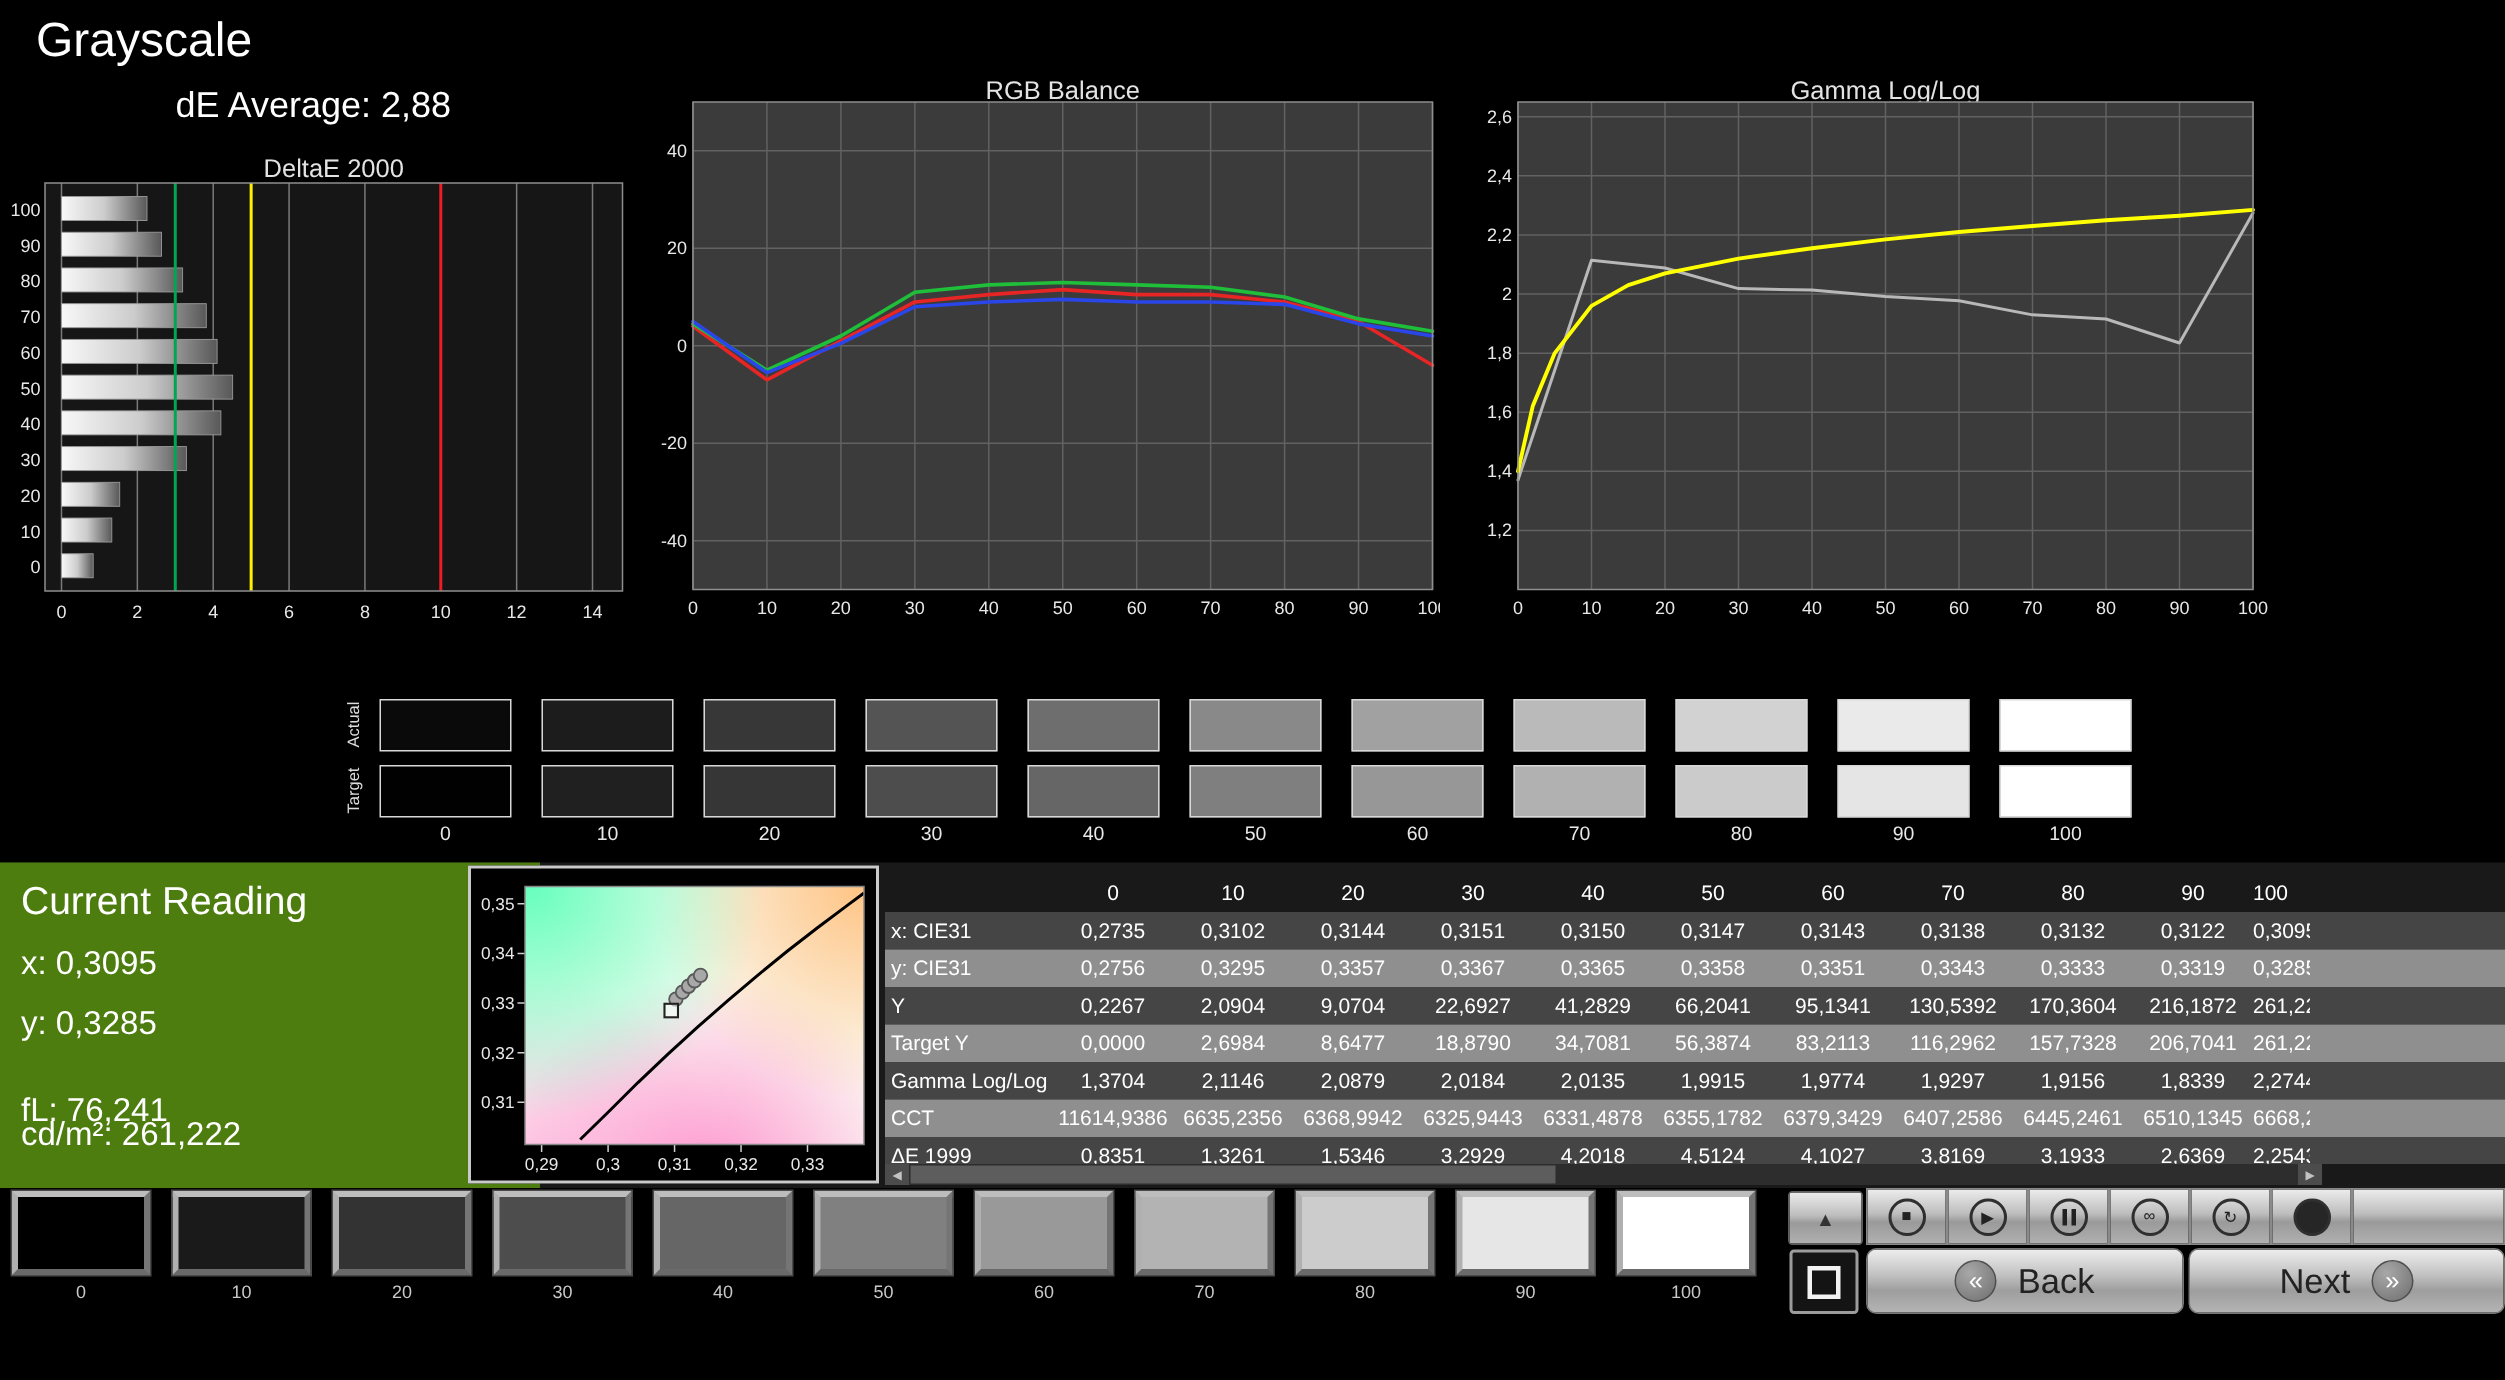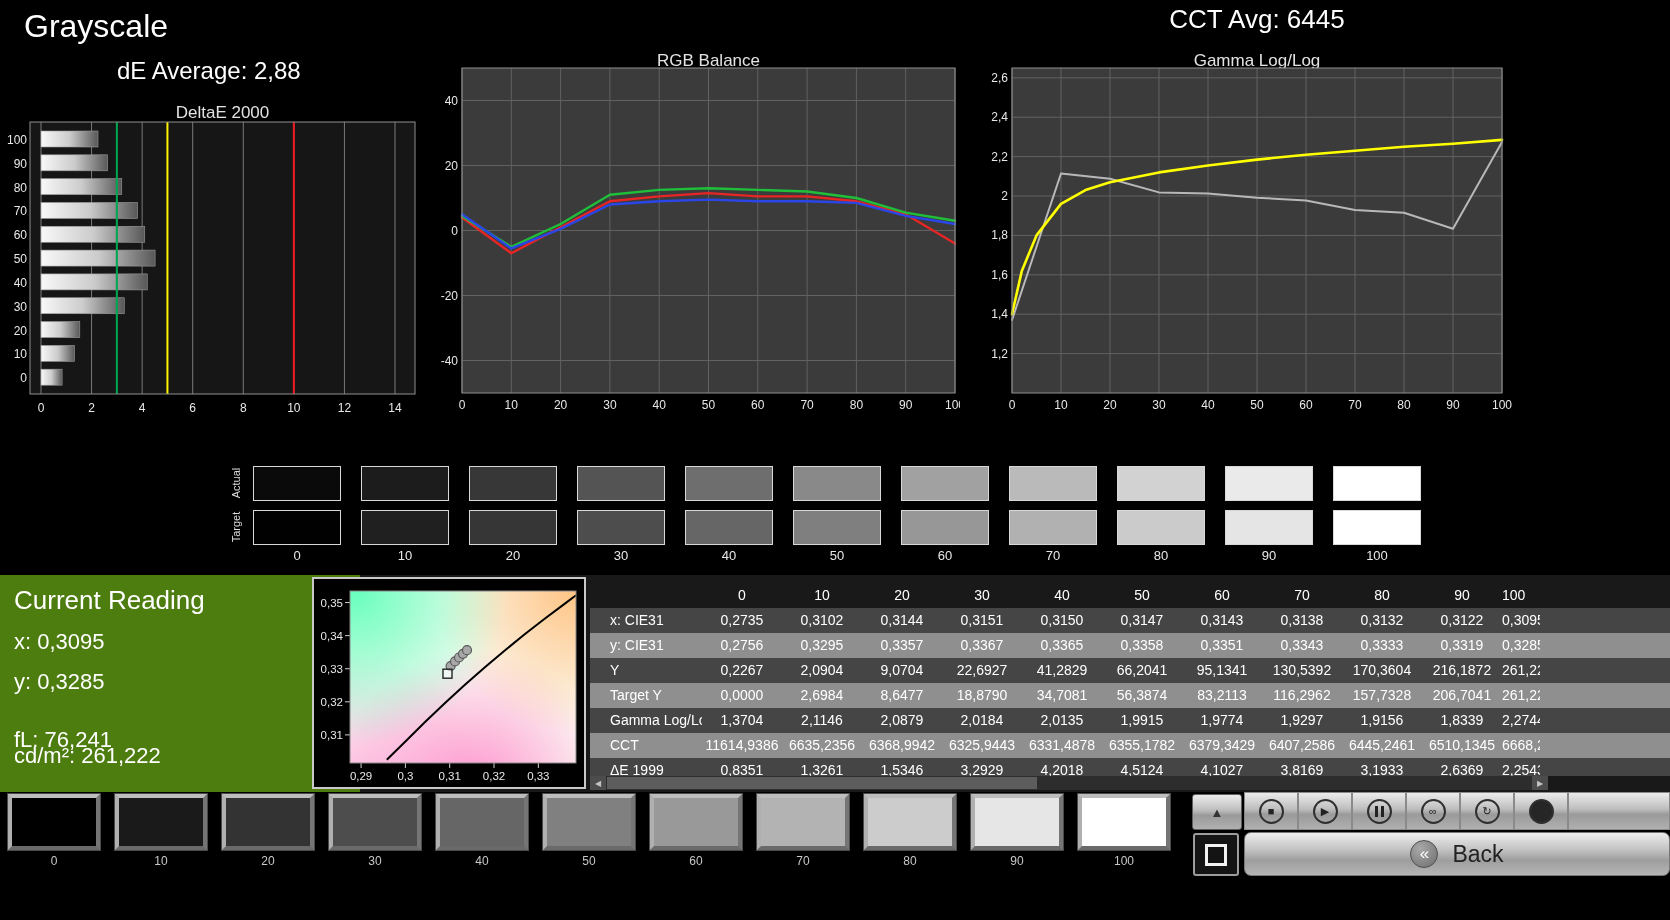--- a/index.html
+++ b/index.html
@@ -47,21 +47,21 @@
       radial-gradient(circle at 0% 110%, rgba(255,160,215,0.60), rgba(255,160,215,0) 45%),
       #fbfbf4;}
   #cie-svg{left:0;top:0;}
 
   #reading-table{position:absolute;left:590px;top:7px;width:1080px;height:194px;overflow:hidden;font-size:14px;}
   .t-row{display:flex;height:25px;line-height:25px;}
   .t-row.head{height:26px;line-height:26px;}
   .t-row.dark{background:#454545;}
   .t-row.light{background:#8f8f8f;}
   .t-cell{width:80px;flex:none;text-align:center;overflow:hidden;white-space:nowrap;}
-  .t-cell.lab{width:112px;text-align:left;padding-left:20px;box-sizing:border-box;}
+  .t-cell.lab{width:112px;text-align:left;padding-left:4px;box-sizing:border-box;}
   .t-cell.last{width:38px;text-align:left;}
   .t-cell.fill{flex:1;}
 
   #table-scrollbar{position:absolute;left:590px;top:201px;width:958px;height:14px;background:#2d2d2d;}
   .sb-btn{position:absolute;top:0;width:16px;height:14px;background:#4c4c4c;color:#c2c2c2;font-size:8px;
           display:flex;align-items:center;justify-content:center;}
   #sb-left{left:0;} #sb-right{right:0;}
   #sb-thumb{position:absolute;left:17px;top:1px;width:430px;height:12px;background:#5d5d5d;}
 
   
@@ -93,21 +93,20 @@
   .chev-circle{width:26px;height:26px;border-radius:50%;background:radial-gradient(circle at 35% 30%,#a8a8a8,#6e6e6e);
            border:1px solid #4e4e4e;color:#fff;font-size:17px;display:flex;align-items:center;justify-content:center;}
 </style>
 </head>
 <body>
 
 <div id="app">
 
   <div id="grayscale-title">Grayscale</div>
   <div id="de-average">dE Average: 2,88</div>
-  <div id="cct-title">CCT Avg: 6445</div>
   <div id="chart1-title" class="chart-sub">DeltaE 2000</div>
   <div id="chart2-sub" class="chart-sub">RGB Balance</div>
   <div id="chart3-sub" class="chart-sub">Gamma Log/Log</div>
 
   <svg id="chart-deltae" width="430" height="300">
       <rect x="30" y="4" width="385" height="272" fill="#161616"></rect>
       <defs>
         <linearGradient id="barG" x1="0" y1="0" x2="1" y2="0">
           <stop offset="0%" stop-color="#f8f8f8"></stop>
           <stop offset="50%" stop-color="#cccccc"></stop>
@@ -511,15 +510,19 @@
           <span class="tr-circle filled"></span>
         </div>
       <div class="tr-filler grad-btn"></div>
     </div>
 
     <div id="nav-row">
       <div class="nav-btn">
         <span class="chev-circle">«</span>
         <span>Back</span>
       </div>
+      <div class="nav-btn">
+        <span>Next</span>
+        <span class="chev-circle">»</span>
+      </div>
     </div>
   </div>
 </div>
 
 </body></html>

